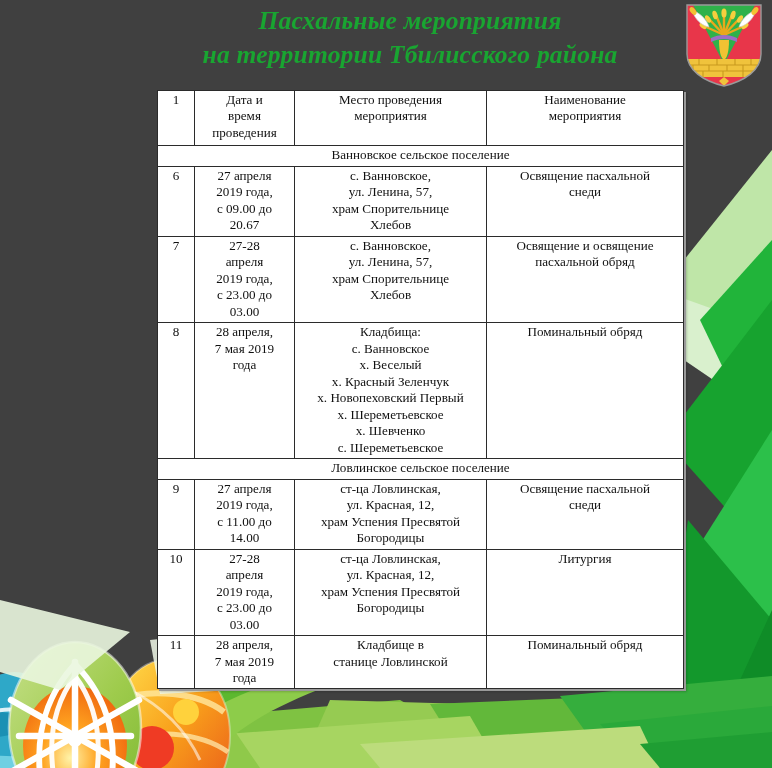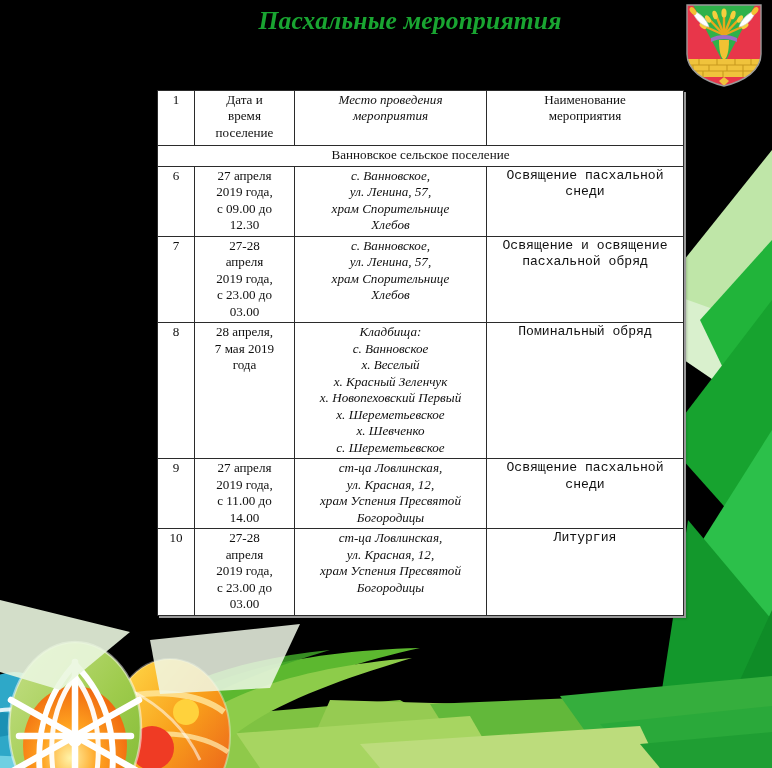--- a/index.html
+++ b/index.html
@@ -15,21 +15,21 @@
     font-family: "Liberation Serif", "DejaVu Serif", serif;
     position: relative;
   }
 
   #slide {
     position: absolute;
     inset: 0;
     width: 772px;
     height: 768px;
     overflow: hidden;
-    background: #000000;
+    background: #404040;
   }
 
   
   .bg-layer {
     position: absolute;
     inset: 0;
     pointer-events: none;
   }
   .bg-svg { position: absolute; left: 0; top: 0; }
 
@@ -90,36 +90,36 @@
     border: 1px solid #2b2b2b;
     vertical-align: top;
     padding: 1px 2px 2px 2px;
     font-size: 13.1px;
     line-height: 1.26;
     color: #101010;
     text-align: center;
   }
   
   td.col-date { border-right: none; margin-left: 34px; }
-  td.col-place { border-left: none; font-style: italic; }
+  td.col-place { border-left: none; }
 
   td.col-num {
     text-align: center;
     font-size: 13.1px;
   }
   td.section {
     text-align: center;
     padding-top: 2px;
     padding-bottom: 3px;
     font-size: 13.1px;
   }
   tr.hdr td { padding-bottom: 4px; }
 
   .cellline { display: block; white-space: nowrap; }
-  .cellline.wrapok { white-space: normal; font-family: Liberation Mono, monospace; }
+  .cellline.wrapok { white-space: normal; }
 </style>
 </head>
 <body>
 
 <div id="slide">
 
   <div class="bg-layer">
     <svg class="bg-svg" width="772" height="768" viewBox="0 0 772 768" xmlns="http://www.w3.org/2000/svg">
       <defs>
         <clipPath id="slideclip">
@@ -216,20 +216,21 @@
 
         <polygon points="0,600 130,632 60,690 0,672" fill="#eaf6df" opacity="0.9"></polygon>
         <polygon points="150,640 300,624 270,688 160,694" fill="#f0f8e8" opacity="0.85"></polygon>
       </g>
     </svg>
   </div>
 
   <div class="header">
     <div class="title-block">
       <div class="title-line">Пасхальные мероприятия</div>
+      <div class="title-line">на территории Тбилисского района</div>
     </div>
 
     <div class="crest">
       <svg width="82" height="86" viewBox="0 0 82 86" xmlns="http://www.w3.org/2000/svg">
         <defs>
           <clipPath id="shieldClip">
             <path d="M4 3 H78 V52 C78 68 62 79 41 84 C20 79 4 68 4 52 Z"></path>
           </clipPath>
         </defs>
 
@@ -303,21 +304,21 @@
           <col class="c4">
       </colgroup>
       <tbody id="tbody">
           <tr class="hdr">
             <td class="col-num">
               <span class="cellline">1</span>
             </td>
             <td class="col-date">
               <span class="cellline">Дата и</span>
               <span class="cellline">время</span>
-              <span class="cellline">поселение</span>
+              <span class="cellline">проведения</span>
             </td>
             <td class="col-place">
               <span class="cellline">Место проведения</span>
               <span class="cellline">мероприятия</span>
             </td>
             <td class="col-name">
               <span class="cellline">Наименование</span>
               <span class="cellline">мероприятия</span>
             </td>
           </tr>
@@ -327,21 +328,21 @@
             </td>
           </tr>
           <tr>
             <td class="col-num">
               <span class="cellline">6</span>
             </td>
             <td class="col-date">
               <span class="cellline">27 апреля</span>
               <span class="cellline">2019 года,</span>
               <span class="cellline">с 09.00 до</span>
-              <span class="cellline">12.30</span>
+              <span class="cellline">20.67</span>
             </td>
             <td class="col-place">
               <span class="cellline">с. Ванновское,</span>
               <span class="cellline">ул. Ленина, 57,</span>
               <span class="cellline">храм Спорительнице</span>
               <span class="cellline">Хлебов</span>
             </td>
             <td class="col-name">
               <span class="cellline wrapok">Освящение пасхальной</span>
               <span class="cellline wrapok">снеди</span>
@@ -386,20 +387,25 @@
               <span class="cellline">х. Новопеховский Первый</span>
               <span class="cellline">х. Шереметьевское</span>
               <span class="cellline">х. Шевченко</span>
               <span class="cellline">с. Шереметьевское</span>
             </td>
             <td class="col-name">
               <span class="cellline wrapok">Поминальный обряд</span>
             </td>
           </tr>
           <tr>
+            <td class="section" colspan="4">
+              <span class="cellline">Ловлинское сельское поселение</span>
+            </td>
+          </tr>
+          <tr>
             <td class="col-num">
               <span class="cellline">9</span>
             </td>
             <td class="col-date">
               <span class="cellline">27 апреля</span>
               <span class="cellline">2019 года,</span>
               <span class="cellline">с 11.00 до</span>
               <span class="cellline">14.00</span>
             </td>
             <td class="col-place">
@@ -427,17 +433,34 @@
             <td class="col-place">
               <span class="cellline">ст-ца Ловлинская,</span>
               <span class="cellline">ул. Красная, 12,</span>
               <span class="cellline">храм Успения Пресвятой</span>
               <span class="cellline">Богородицы</span>
             </td>
             <td class="col-name">
               <span class="cellline wrapok">Литургия</span>
             </td>
           </tr>
+          <tr>
+            <td class="col-num">
+              <span class="cellline">11</span>
+            </td>
+            <td class="col-date">
+              <span class="cellline">28 апреля,</span>
+              <span class="cellline">7 мая 2019</span>
+              <span class="cellline">года</span>
+            </td>
+            <td class="col-place">
+              <span class="cellline">Кладбище в</span>
+              <span class="cellline">станице Ловлинской</span>
+            </td>
+            <td class="col-name">
+              <span class="cellline wrapok">Поминальный обряд</span>
+            </td>
+          </tr>
         </tbody>
     </table>
   </div>
 
 </div>
 
 </body></html>

